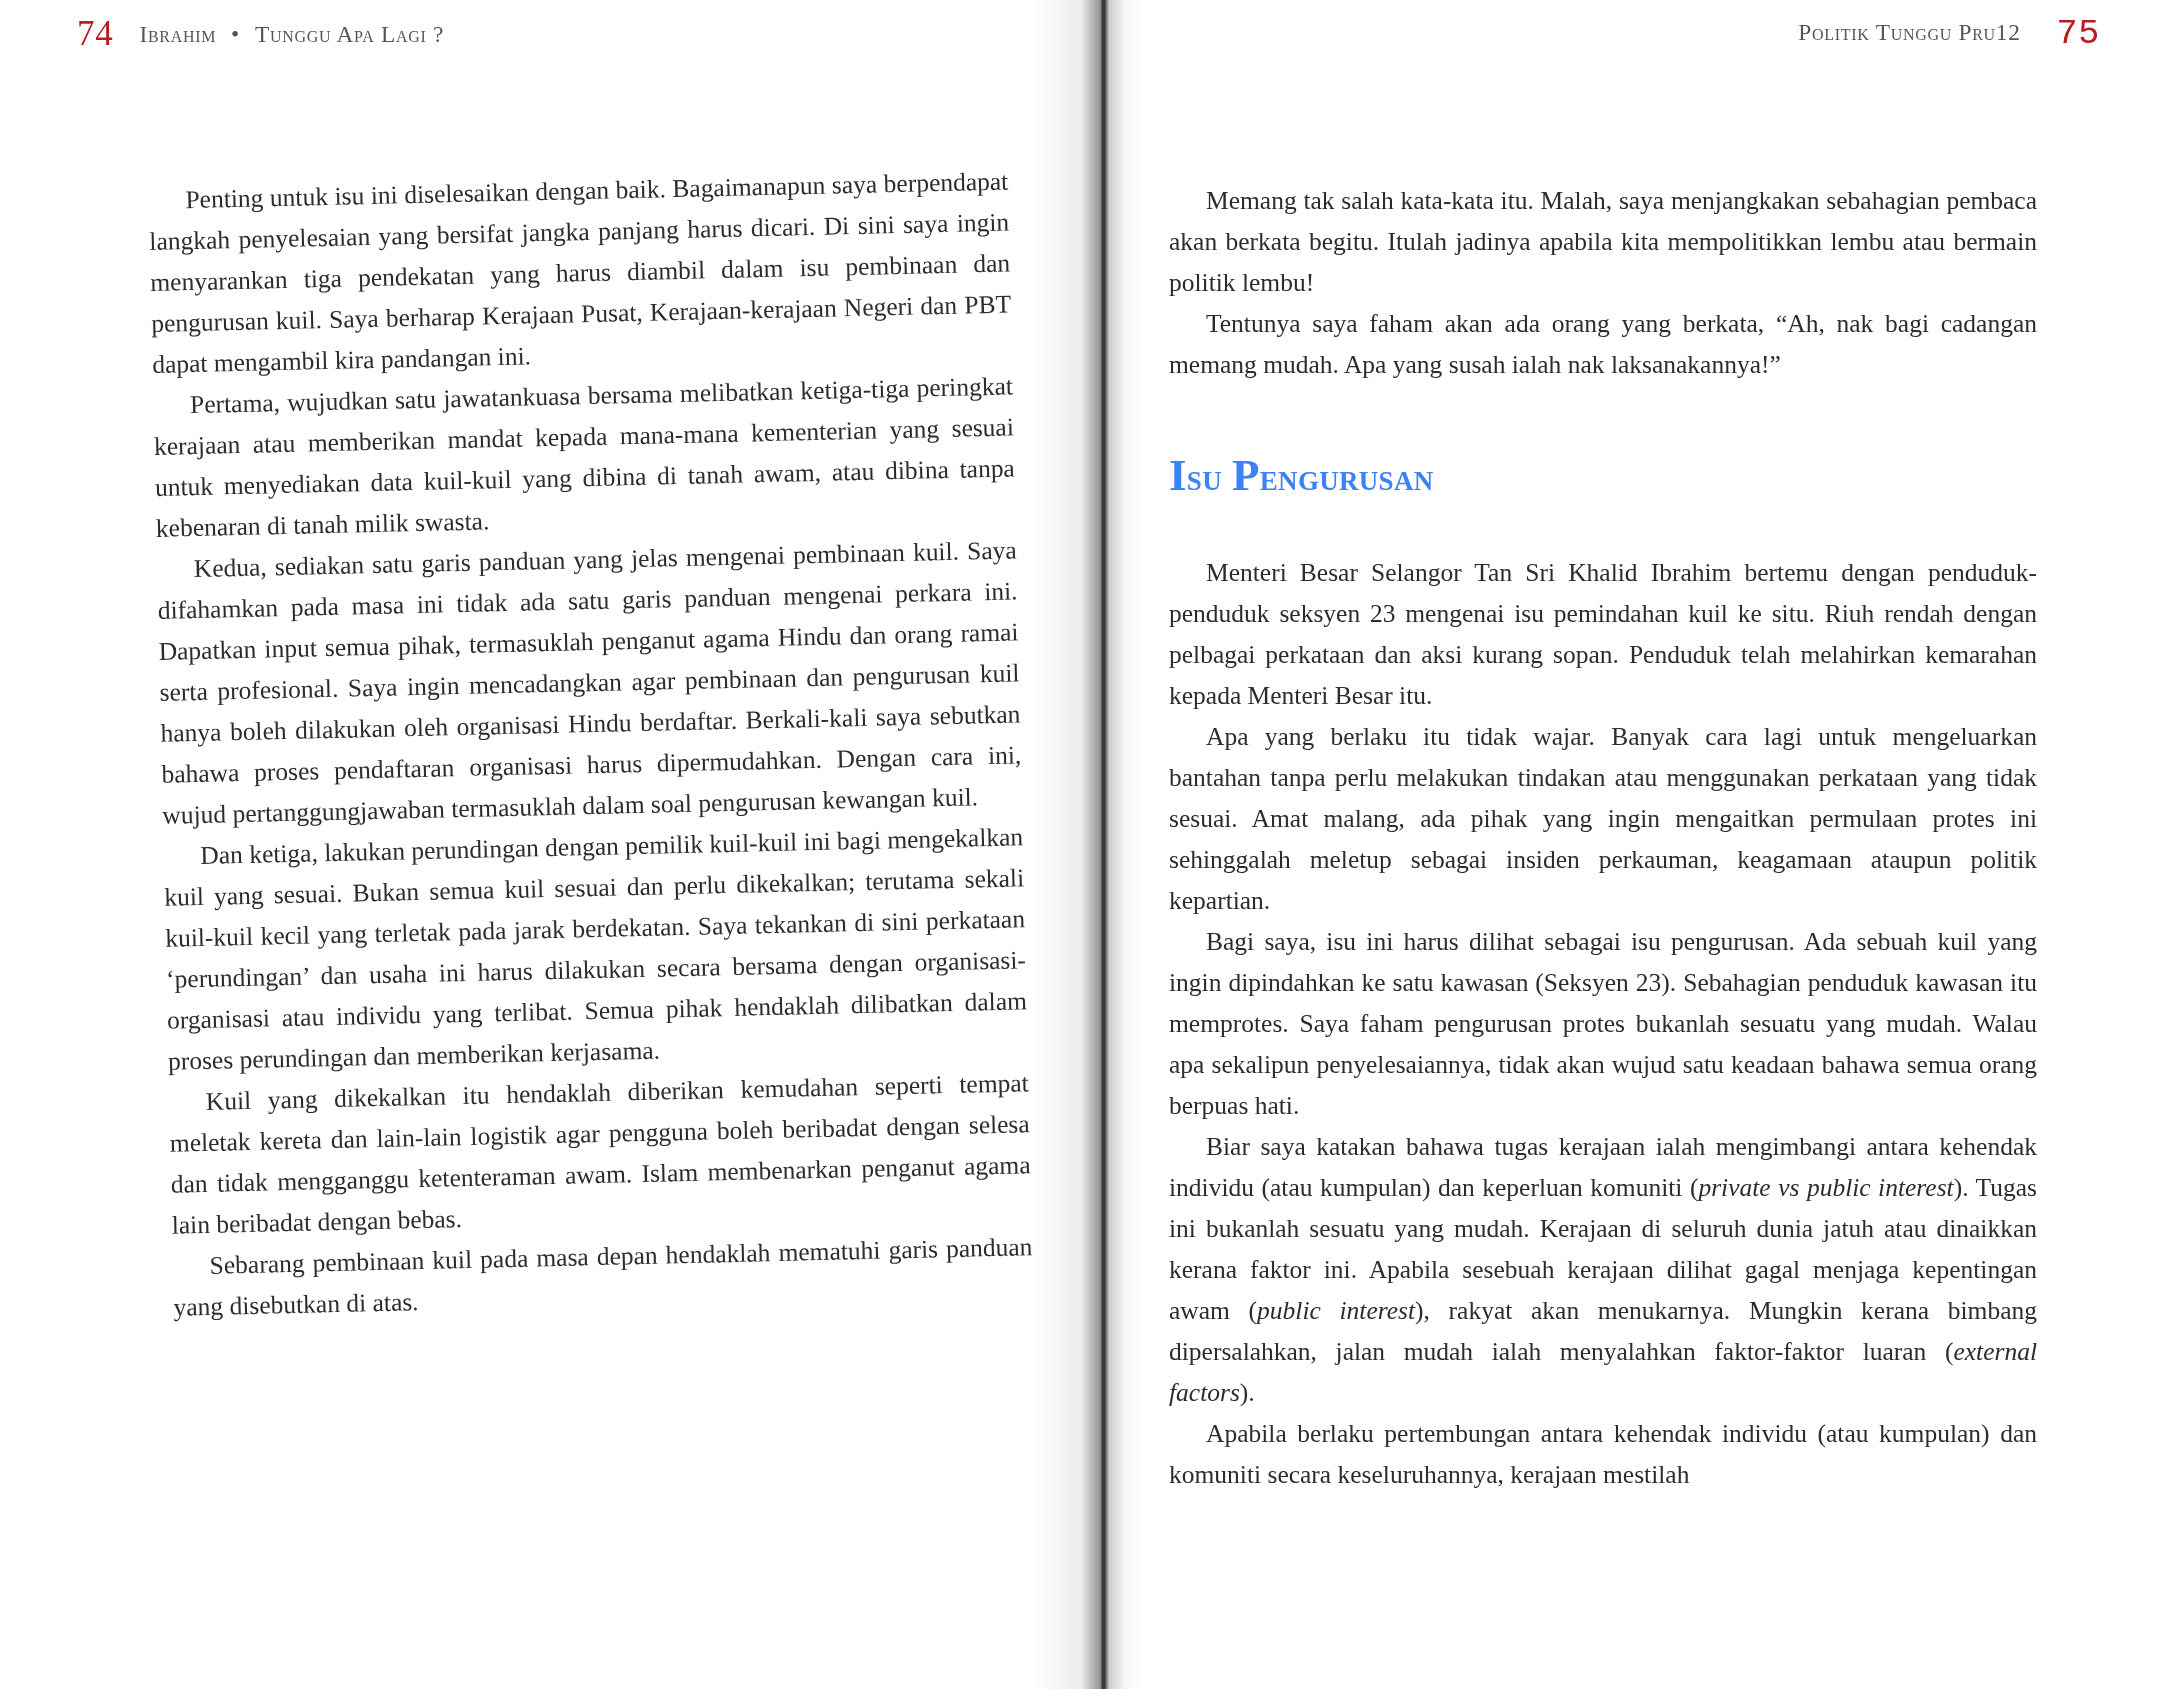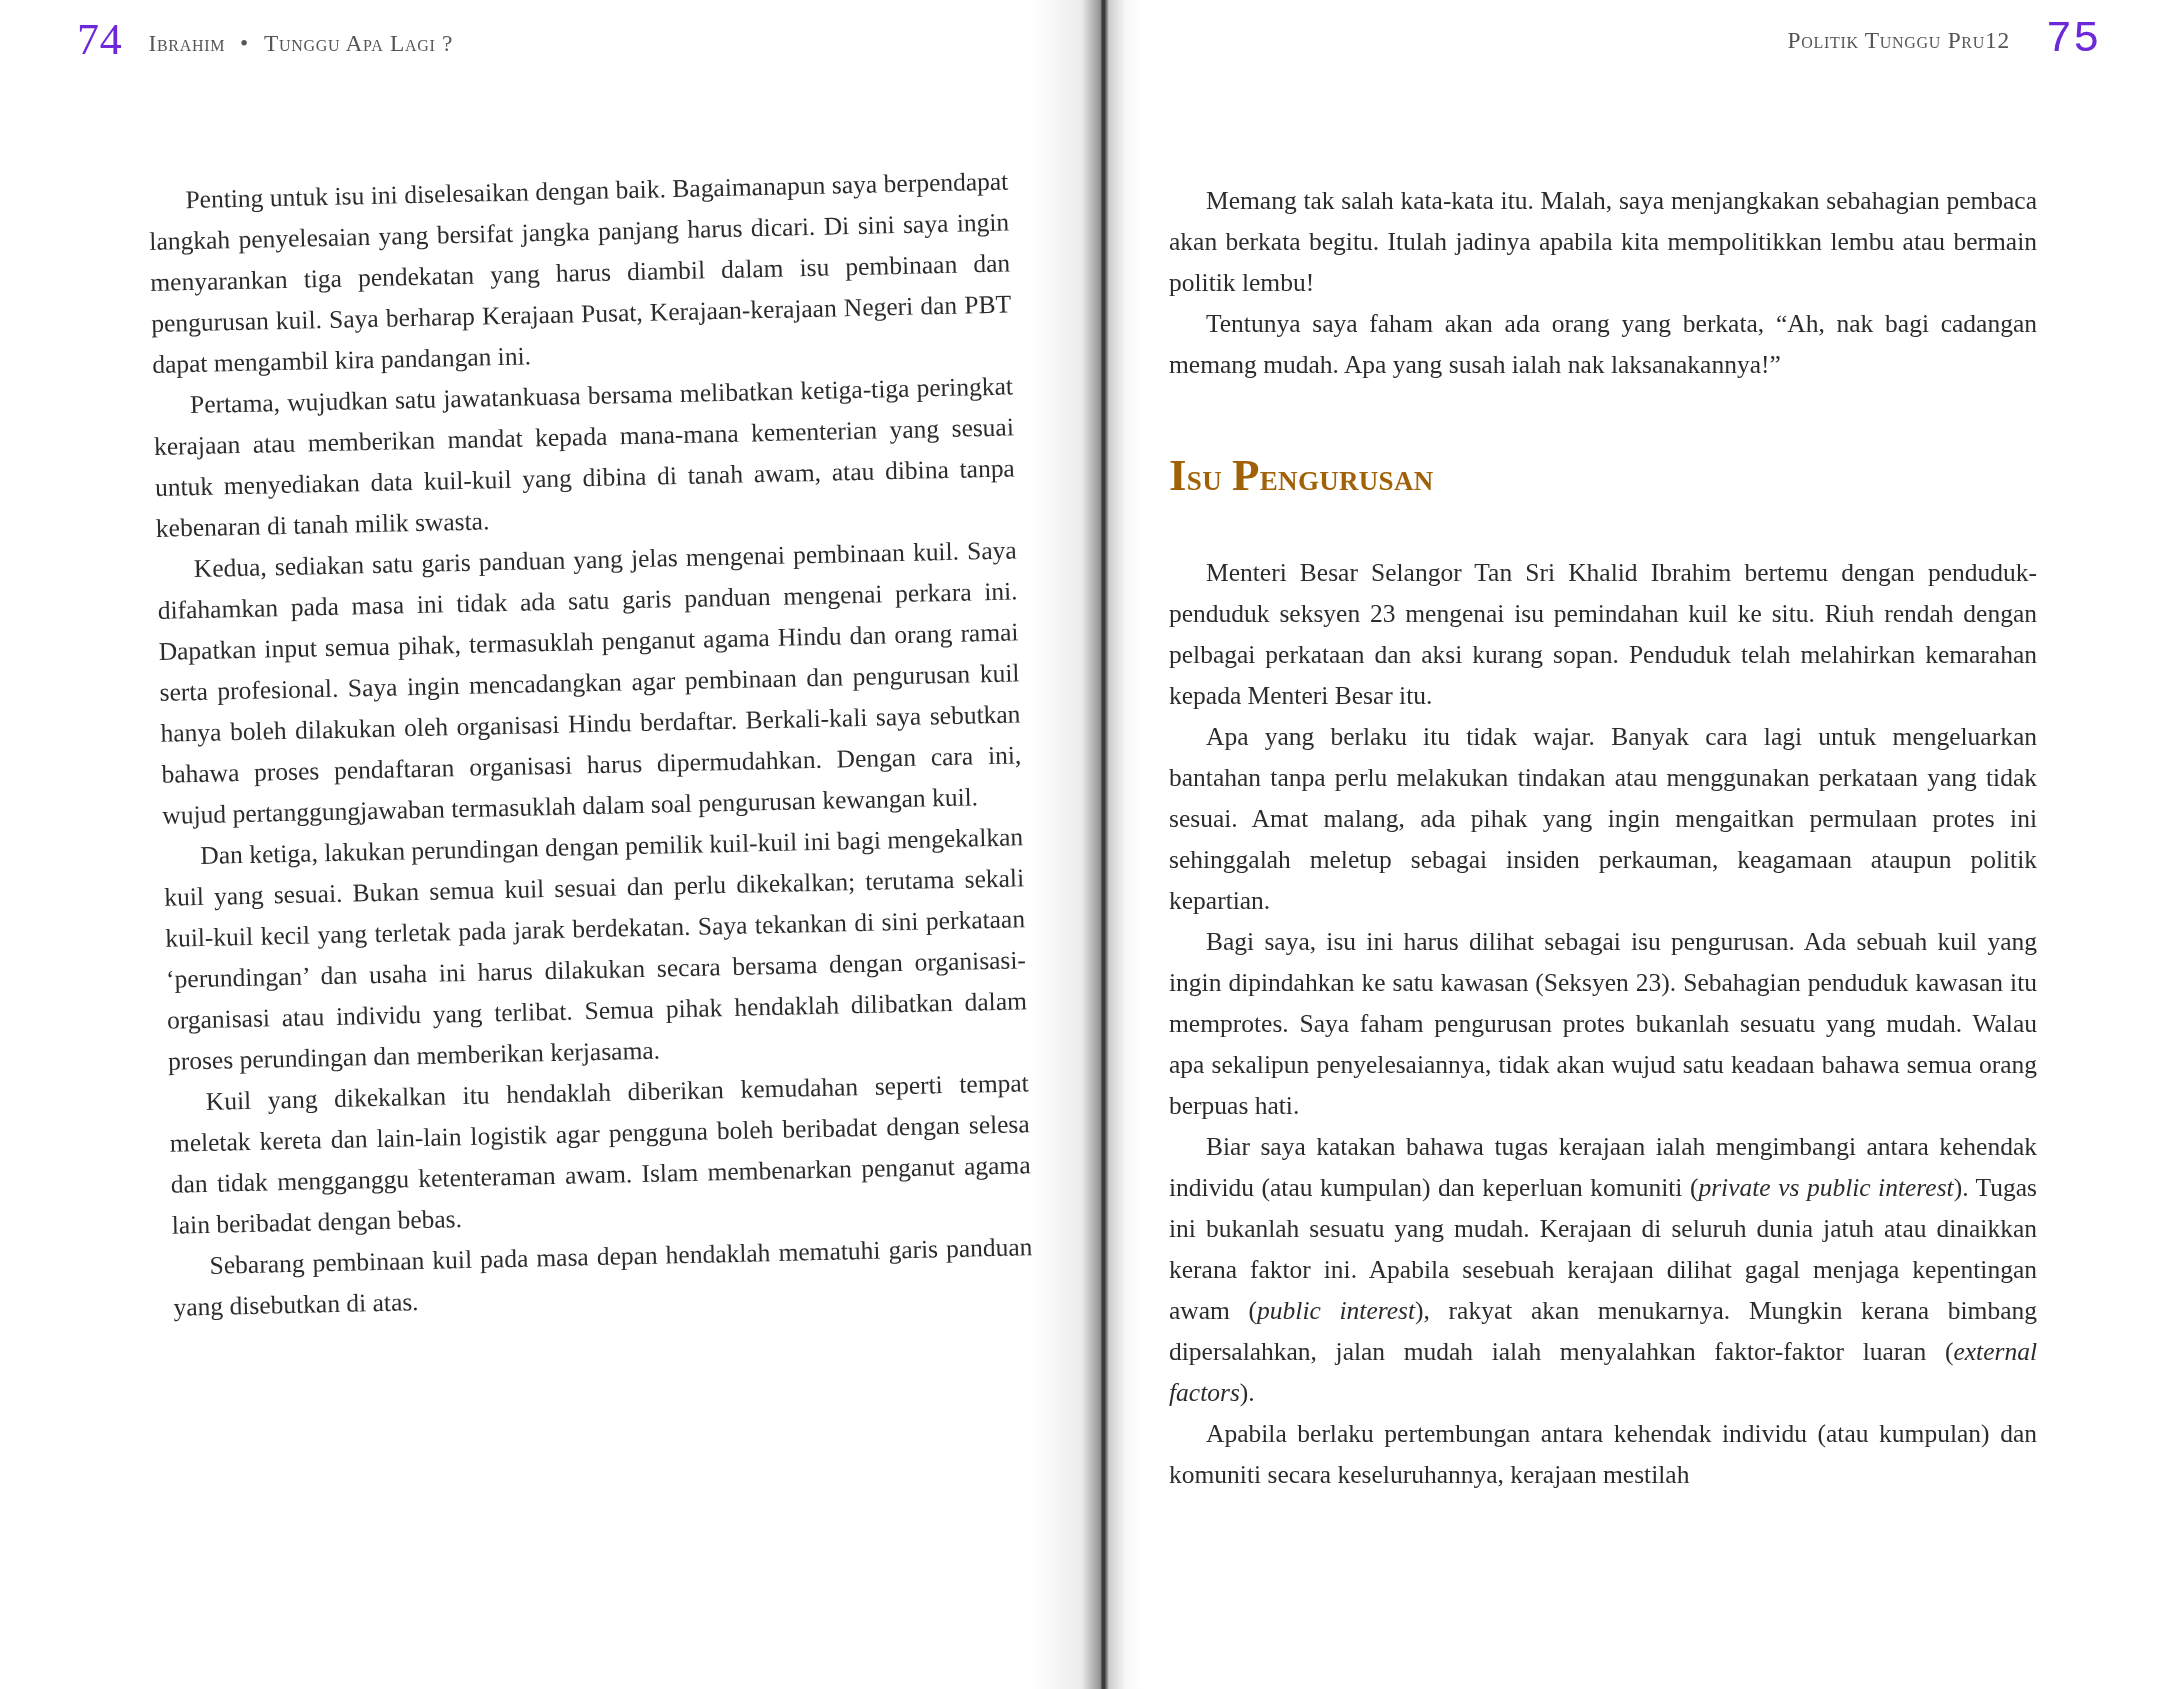--- a/index.html
+++ b/index.html
@@ -29,21 +29,21 @@
   }
 
   .running-head {
     position: absolute; top: 13.8px;
     font-size: 23.4px; color: #555; letter-spacing: 0.7px;
     font-variant: small-caps;
     white-space: nowrap;
   }
   .rh-left { left: 77px; }
   .rh-right { right: 83px; text-align: right; }
-  .folio { font-size: 44px; color: #6d28d9; font-variant: normal; vertical-align: -2.8px; }
+  .folio { font-size: 35px; color: #b91c1c; font-variant: normal; vertical-align: -2.8px; }
   .rh-left .folio { margin-right: 26px; }
   .rh-right .folio { margin-left: 36px; font-family: Liberation Mono, monospace; }
   .bullet { margin: 0 15px; }
 
   .textblock {
     position: absolute;
     font-size: 25.5px;
     line-height: 41px;
     text-align: justify;
     color: #2c2c2c;
@@ -56,21 +56,21 @@
   .tb-right {
     left: 1169px; top: 180px; width: 868px;
   }
   .textblock p { margin: 0; text-indent: 37px; }
 
   .section-heading {
     margin: 66px 0 51px 0 !important;
     text-indent: 0 !important;
     font-size: 39px; font-weight: bold;
     font-variant: small-caps;
-    color: #a16207;
+    color: #3b82f6;
     letter-spacing: 0.3px;
     line-height: 48px;
   }
   .section-heading .big { font-size: 45px; }
 
   em { font-style: italic; }
 </style>
 </head>
 <body>
 

